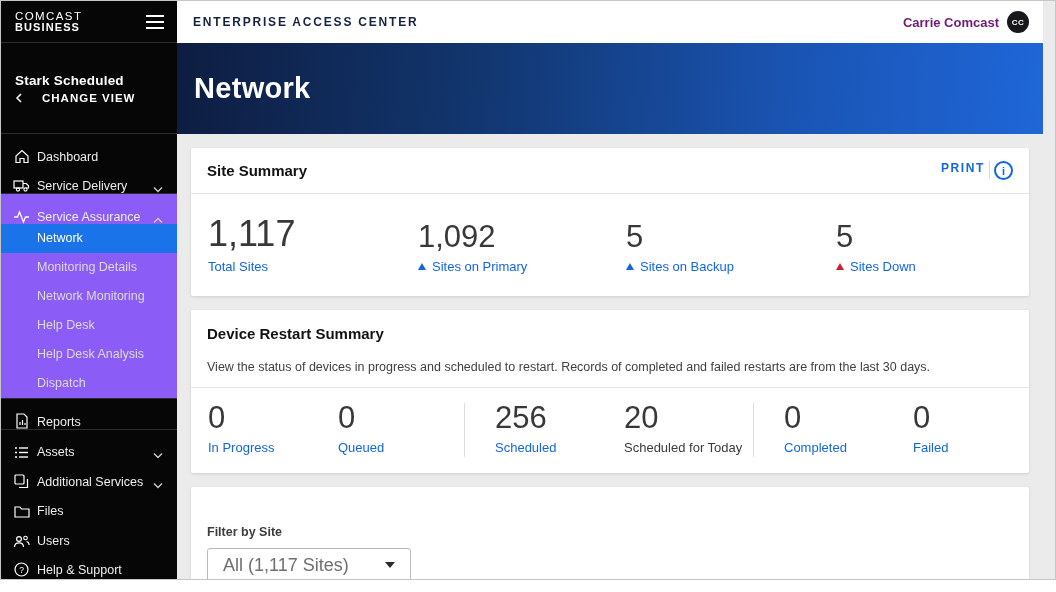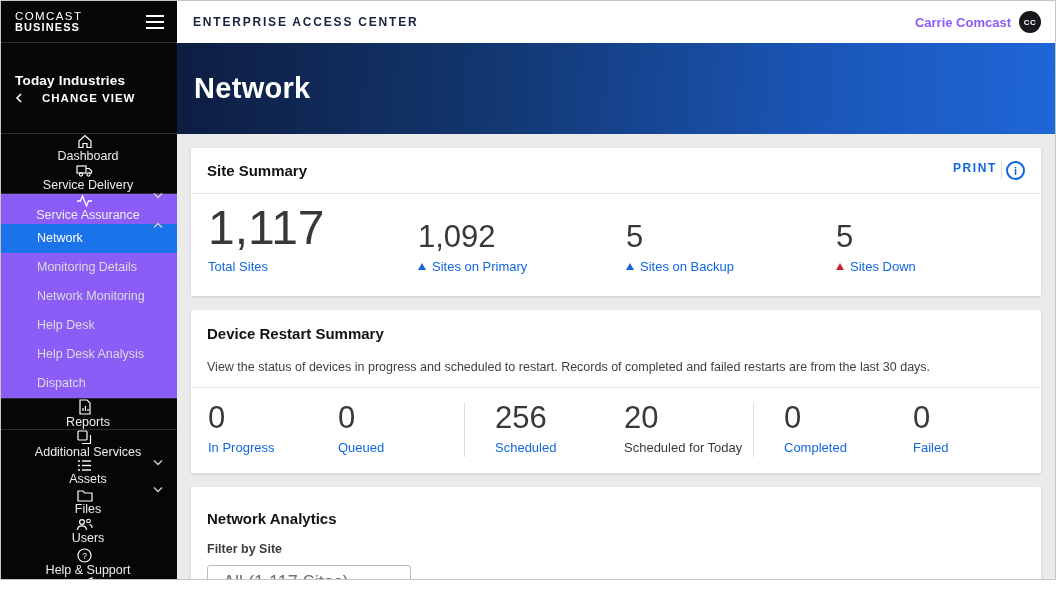--- a/index.html
+++ b/index.html
@@ -19,36 +19,36 @@
   .logo-line2 { font-size:11px; letter-spacing:1.1px; font-weight:700; }
   .hamburger { display:flex; flex-direction:column; gap:4px; cursor:pointer; padding:2px 0; }
   .hamburger span { display:block; width:18px; height:2px; background:#fff; }
 
   .account-area { height:91px; padding:30px 14px 0; border-bottom:1px solid #2D2D2D; }
   .account-name { font-size:13.5px; font-weight:700; letter-spacing:.2px; }
   .change-view { margin-top:4px; display:flex; align-items:center; gap:19px;
                  font-size:11.5px; font-weight:700; letter-spacing:1px; cursor:pointer; }
 
   .nav { font-size:12.5px; }
-  .nav-item { height:29.5px; display:flex; align-items:center; padding:0 14px 0 12px;
-              color:#EDEDED; cursor:pointer;flex-direction:column; }
+  .nav-item { height:29.5px; display:flex; align-items:flex-end; padding:0 14px 0 12px;
+              color:#EDEDED; cursor:pointer; }
   .nav-item .nicon { width:17px; display:flex; justify-content:center; margin-right:7px; flex:none; }
   .nav-item .chev { margin-left:auto; display:flex; }
   .nav-section { background:#8b5cf6; border-bottom:1px solid #2D2D2D; }
   .sub-item { height:29px; display:flex; align-items:center; padding-left:36px;
               color:#DBDBDB; cursor:pointer; }
   .sub-item.selected { background:#1A73E8; color:#fff; }
   .nav-sep { border-bottom:1px solid #2D2D2D; }
 
   
-  .main { position:absolute; left:176px; top:0; right:0; height:100%; }
+  .main { position:absolute; left:176px; top:0; right:12px; height:100%; }
   .topbar { height:42px; background:#fff; display:flex; align-items:center; padding:0 14px 0 16px; }
   .app-title { font-size:12px; font-weight:700; letter-spacing:1.8px; color:#15233F; }
   .user { margin-left:auto; display:flex; align-items:center; gap:8px; cursor:pointer; }
-  .user-name { font-size:13px; font-weight:700; color:#8b5cf6; }
+  .user-name { font-size:13px; font-weight:700; color:#701a75; }
   .avatar { width:22px; height:22px; border-radius:50%; background:#17171C; color:#fff;
             font-size:8px; font-weight:700; letter-spacing:.5px;
             display:flex; align-items:center; justify-content:center; }
 
   .banner { height:91px; display:flex; align-items:center; padding:0 17px;
             background:linear-gradient(93deg,#0E1D41 0%,#12366F 35%,#1A55B5 72%,#1F66D8 100%); }
   .banner-title { color:#fff; font-size:29px; font-weight:700; letter-spacing:.3px; }
 
   .content { position:absolute; top:133px; left:0; right:0; bottom:0; padding:14px; overflow:hidden; }
   .card { background:#fff; box-shadow:0 1px 3px rgba(0,0,0,.12); border-radius:2px; margin-bottom:14px; }
@@ -63,21 +63,21 @@
   .pipe { width:1px; height:18px; background:#D9D9D9; }
   .info-btn { width:19px; height:19px; border:2px solid #1266DF; border-radius:50%;
               background:#fff; color:#1266DF; font-size:11px; font-weight:700;
               display:flex; align-items:center; justify-content:center; cursor:pointer;
               font-family:inherit; padding:0; }
   .info-btn::before { content:"i"; }
 
   .stats-row { position:relative; height:102px; }
   .stat { position:absolute; bottom:22px; display:flex; flex-direction:column; }
   .stat .num { font-weight:300; color:#383838; line-height:1; font-size:31px; }
-  .stat .num.big { font-size:48px; }
+  .stat .num.big { font-size:36px; }
   .stat .lbl { margin-top:7px; display:flex; align-items:center; gap:6px;
                font-size:13px; color:#1266DF; cursor:pointer; }
   .stat .lbl.plain { color:#3A3A3A; cursor:default; }
   .tri { width:0; height:0; border-left:4.5px solid transparent; border-right:4.5px solid transparent;
          border-bottom:7px solid #1266DF; flex:none; }
   .tri.red { border-bottom-color:#C92231; }
 
   
   .card-header2 { padding:15px 16px 13px; border-bottom:1px solid #E4E4E4; }
   .card-desc { margin-top:18px; font-size:12.5px; color:#3F3F3F; }
@@ -109,21 +109,21 @@
         <div class="logo-line2">BUSINESS</div>
       </div>
       <div class="hamburger">
         <span></span>
           <span></span>
           <span></span>
       </div>
     </div>
 
     <div class="account-area">
-      <div class="account-name">Today Industries</div>
+      <div class="account-name">Stark Scheduled</div>
       <div class="change-view">
         <svg class="ic" width="8" height="10" viewBox="0 0 8 10">
             <polyline points="6,1 2,5 6,9" fill="none" stroke="#fff" stroke-width="1.6"></polyline>
           </svg>
         <span>CHANGE VIEW</span>
       </div>
     </div>
 
     <nav class="nav">
       <div class="nav-item">
@@ -185,54 +185,54 @@
               <line x1="10" y1="12" x2="10" y2="10" stroke="#fff" stroke-width="1.2"></line>
             </svg>
         </span>
         <span>Reports</span>
       </div>
 
       <div class="nav-sep"></div>
 
       <div class="nav-item">
         <span class="nicon">
-          <svg class="ic" width="15" height="15" viewBox="0 0 15 15">
-              <rect x="1" y="1" width="9" height="9" rx="1" fill="none" stroke="#fff" stroke-width="1.2"></rect>
-              <path d="M5 13.5 h8.5 V5" fill="none" stroke="#fff" stroke-width="1.2"></path>
-            </svg>
-        </span>
-        <span>Additional Services</span>
-        <span class="chev">
-          <svg class="ic" width="10" height="7" viewBox="0 0 10 7">
-              <polyline points="1,1.5 5,5.5 9,1.5" fill="none" stroke="#CFCFCF" stroke-width="1.4"></polyline>
-            </svg>
-        </span>
-      </div>
-
-      <div class="nav-item">
-        <span class="nicon">
           <svg class="ic" width="15" height="13" viewBox="0 0 15 13">
               <line x1="1" y1="2" x2="3" y2="2" stroke="#fff" stroke-width="1.6"></line>
               <line x1="5" y1="2" x2="14" y2="2" stroke="#fff" stroke-width="1.4"></line>
               <line x1="1" y1="6.5" x2="3" y2="6.5" stroke="#fff" stroke-width="1.6"></line>
               <line x1="5" y1="6.5" x2="14" y2="6.5" stroke="#fff" stroke-width="1.4"></line>
               <line x1="1" y1="11" x2="3" y2="11" stroke="#fff" stroke-width="1.6"></line>
               <line x1="5" y1="11" x2="14" y2="11" stroke="#fff" stroke-width="1.4"></line>
             </svg>
         </span>
         <span>Assets</span>
         <span class="chev">
           <svg class="ic" width="10" height="7" viewBox="0 0 10 7">
               <polyline points="1,1.5 5,5.5 9,1.5" fill="none" stroke="#CFCFCF" stroke-width="1.4"></polyline>
             </svg>
         </span>
       </div>
 
       <div class="nav-item">
         <span class="nicon">
+          <svg class="ic" width="15" height="15" viewBox="0 0 15 15">
+              <rect x="1" y="1" width="9" height="9" rx="1" fill="none" stroke="#fff" stroke-width="1.2"></rect>
+              <path d="M5 13.5 h8.5 V5" fill="none" stroke="#fff" stroke-width="1.2"></path>
+            </svg>
+        </span>
+        <span>Additional Services</span>
+        <span class="chev">
+          <svg class="ic" width="10" height="7" viewBox="0 0 10 7">
+              <polyline points="1,1.5 5,5.5 9,1.5" fill="none" stroke="#CFCFCF" stroke-width="1.4"></polyline>
+            </svg>
+        </span>
+      </div>
+
+      <div class="nav-item">
+        <span class="nicon">
           <svg class="ic" width="16" height="13" viewBox="0 0 16 13">
               <path d="M1 2 h5 l1.5 2 H15 v8 H1 Z" fill="none" stroke="#fff" stroke-width="1.2"></path>
             </svg>
         </span>
         <span>Files</span>
       </div>
 
       <div class="nav-item">
         <span class="nicon">
           <svg class="ic" width="17" height="13" viewBox="0 0 17 13">
@@ -364,21 +364,20 @@
           <div class="stat" style="left:722px;">
             <div class="num">0</div>
             <div class="lbl">
               <span>Failed</span>
             </div>
           </div>
         </div>
       </section>
 
       <section class="card card3">
-        <div class="card-title">Network Analytics</div>
         <div class="filter-label">Filter by Site</div>
         <div class="select">
           <span class="select-value">All (1,117 Sites)</span>
           <span class="select-arrow"></span>
         </div>
       </section>
 
     </div>
   </div>
 </div>

